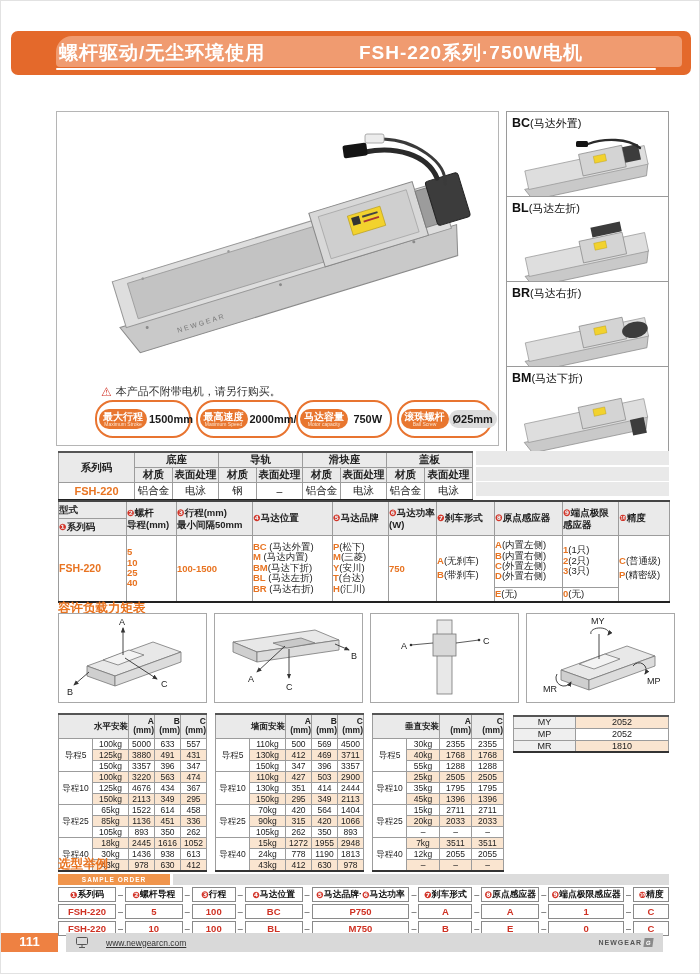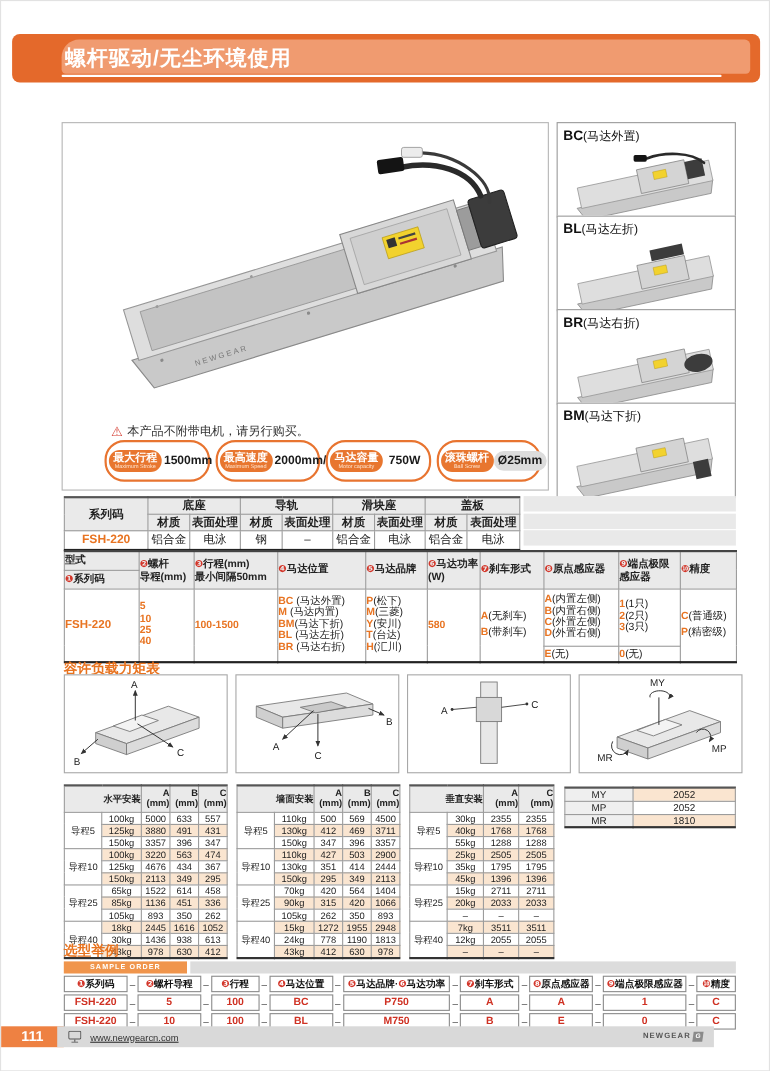--- a/index.html
+++ b/index.html
@@ -102,35 +102,36 @@
   .sbox{border:1px solid #8a8a8a;display:flex;align-items:center;justify-content:center;
     font-size:8.8px;height:15px;background:#fff;white-space:nowrap;overflow:hidden;}
   .sbox.hd{font-weight:bold;color:#111;}
   .sbox.val{color:#cf3123;font-weight:bold;font-size:9.5px;}
   .sdash{width:9px;display:flex;align-items:center;justify-content:center;font-size:9px;color:#444;flex:0 0 auto;}
 
   
   .footer{left:0;top:932px;width:700px;height:19px;}
   .page-num{position:absolute;left:0;top:0;width:57px;height:19px;background:#ee8142;color:#fff;
     font-weight:bold;font-size:13px;text-align:center;line-height:18px;}
-  .foot-bar{position:absolute;left:51px;top:0;width:597px;height:19px;background:#d9d9d9;
-    display:flex;align-items:center;padding:0 10px;gap:8px;}
+  .foot-bar{position:absolute;left:65px;top:0;width:597px;height:19px;background:#d9d9d9;
+    display:flex;align-items:center;padding:0 10px;gap:18px;}
   .foot-url{font-size:8.5px;color:#333;text-decoration:underline;}
   .brand{margin-left:auto;display:flex;align-items:center;gap:2px;}
   .brand-text{font-size:7px;font-weight:bold;letter-spacing:1px;color:#555;}
   .brand-mark{width:9px;height:9px;background:#8a8a8a;color:#fff;font-size:6px;font-weight:bold;
     display:flex;align-items:center;justify-content:center;transform:skewX(-8deg);}
 </style>
 </head>
 <body>
 
 <div class="abs hdr">
   <div class="hdr-band"></div>
   <div class="hdr-underline"></div>
   <div class="hdr-title left">螺杆驱动/无尘环境使用</div>
+  <div class="hdr-title right">FSH-220系列·750W电机</div>
 </div>
 
 <div class="abs hero">
   <svg class="hero-svg" width="410" height="250" viewBox="0 0 410 250">
     <g transform="rotate(-17 205 140)">
       <polygon points="34,152 386,152 378,182 46,182" fill="#c9c9c9" stroke="#8a8a8a" stroke-width="1"></polygon>
       <rect x="40" y="106" width="340" height="48" fill="#dedede" stroke="#979797" stroke-width="1"></rect>
       <rect x="54" y="112" width="250" height="37" fill="#c3c3c3" stroke="#9a9a9a" stroke-width="0.8"></rect>
       <rect x="248" y="98" width="108" height="56" fill="#d8d8d8" stroke="#888" stroke-width="1"></rect>
       <rect x="256" y="104" width="92" height="44" fill="#cfcfcf" stroke="#9a9a9a" stroke-width="0.6"></rect>
@@ -358,21 +359,21 @@
             <div class="cd-line"><span class="code">BL</span><span class="desc"> (马达左折)</span></div>
             <div class="cd-line"><span class="code">BR</span><span class="desc"> (马达右折)</span></div>
           </td>
       <td rowspan="2">
             <div class="cd-line"><span class="code">P</span><span class="desc">(松下)</span></div>
             <div class="cd-line"><span class="code">M</span><span class="desc">(三菱)</span></div>
             <div class="cd-line"><span class="code">Y</span><span class="desc">(安川)</span></div>
             <div class="cd-line"><span class="code">T</span><span class="desc">(台达)</span></div>
             <div class="cd-line"><span class="code">H</span><span class="desc">(汇川)</span></div>
           </td>
-      <td rowspan="2" class="ov">580</td>
+      <td rowspan="2" class="ov">750</td>
       <td rowspan="2" class="gap-list">
             <div class="cd-line"><span class="code">A</span><span class="desc">(无刹车)</span></div>
             <div class="cd-line"><span class="code">B</span><span class="desc">(带刹车)</span></div>
           </td>
       <td>
             <div class="cd-line"><span class="code">A</span><span class="desc">(内置左侧)</span></div>
             <div class="cd-line"><span class="code">B</span><span class="desc">(内置右侧)</span></div>
             <div class="cd-line"><span class="code">C</span><span class="desc">(外置左侧)</span></div>
             <div class="cd-line"><span class="code">D</span><span class="desc">(外置右侧)</span></div>
           </td>

